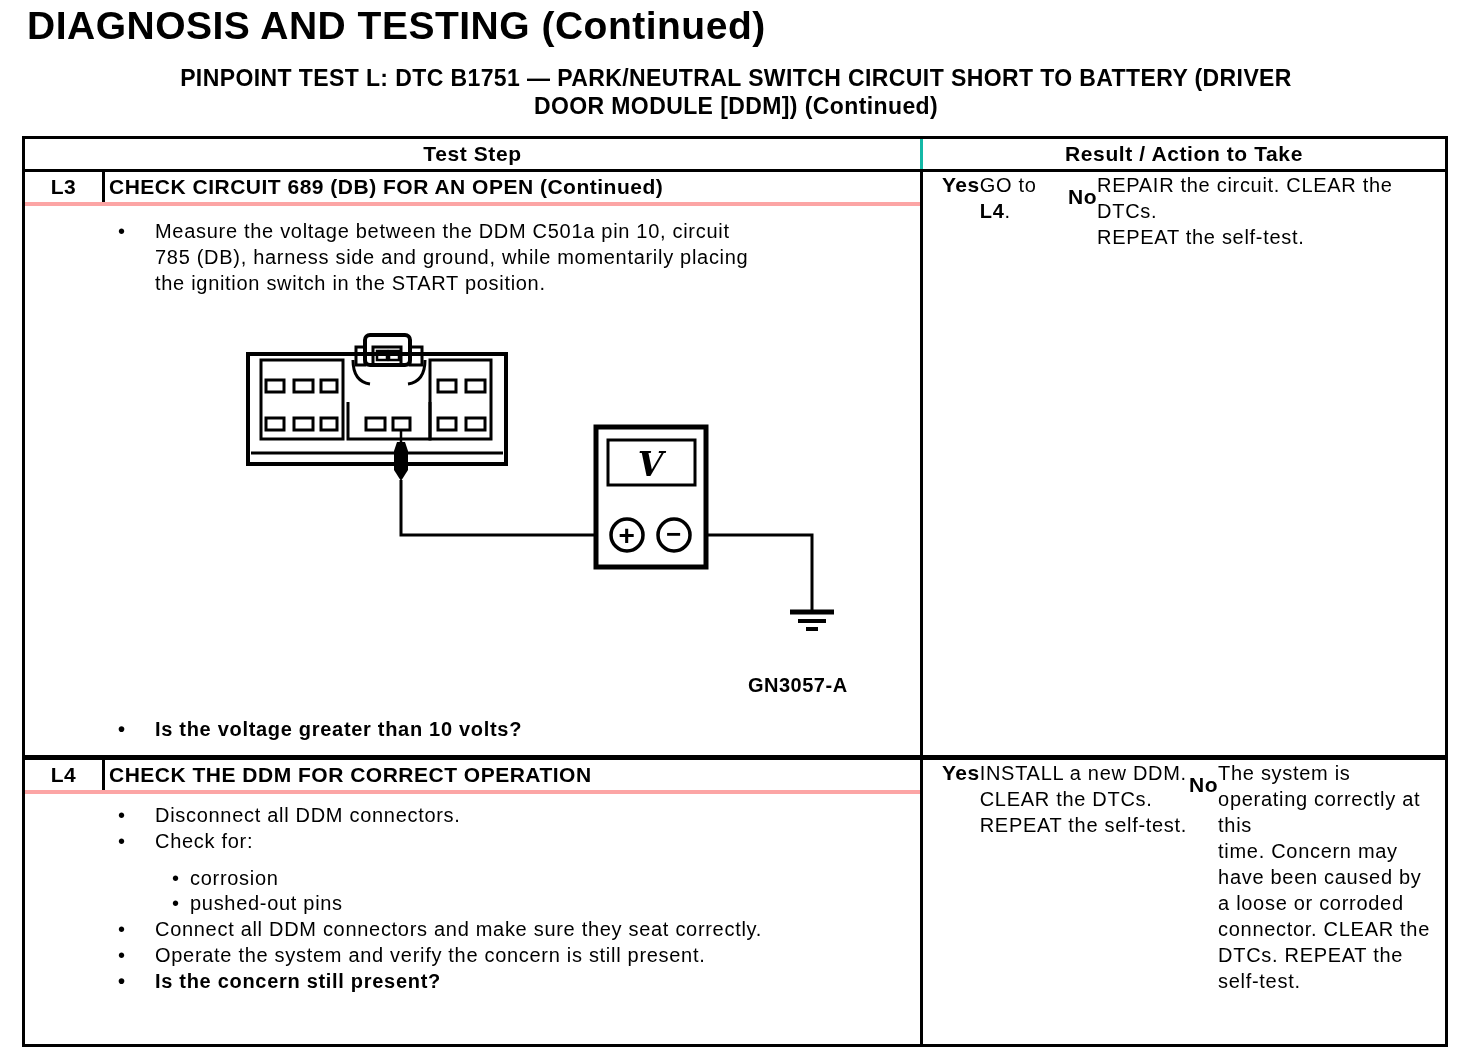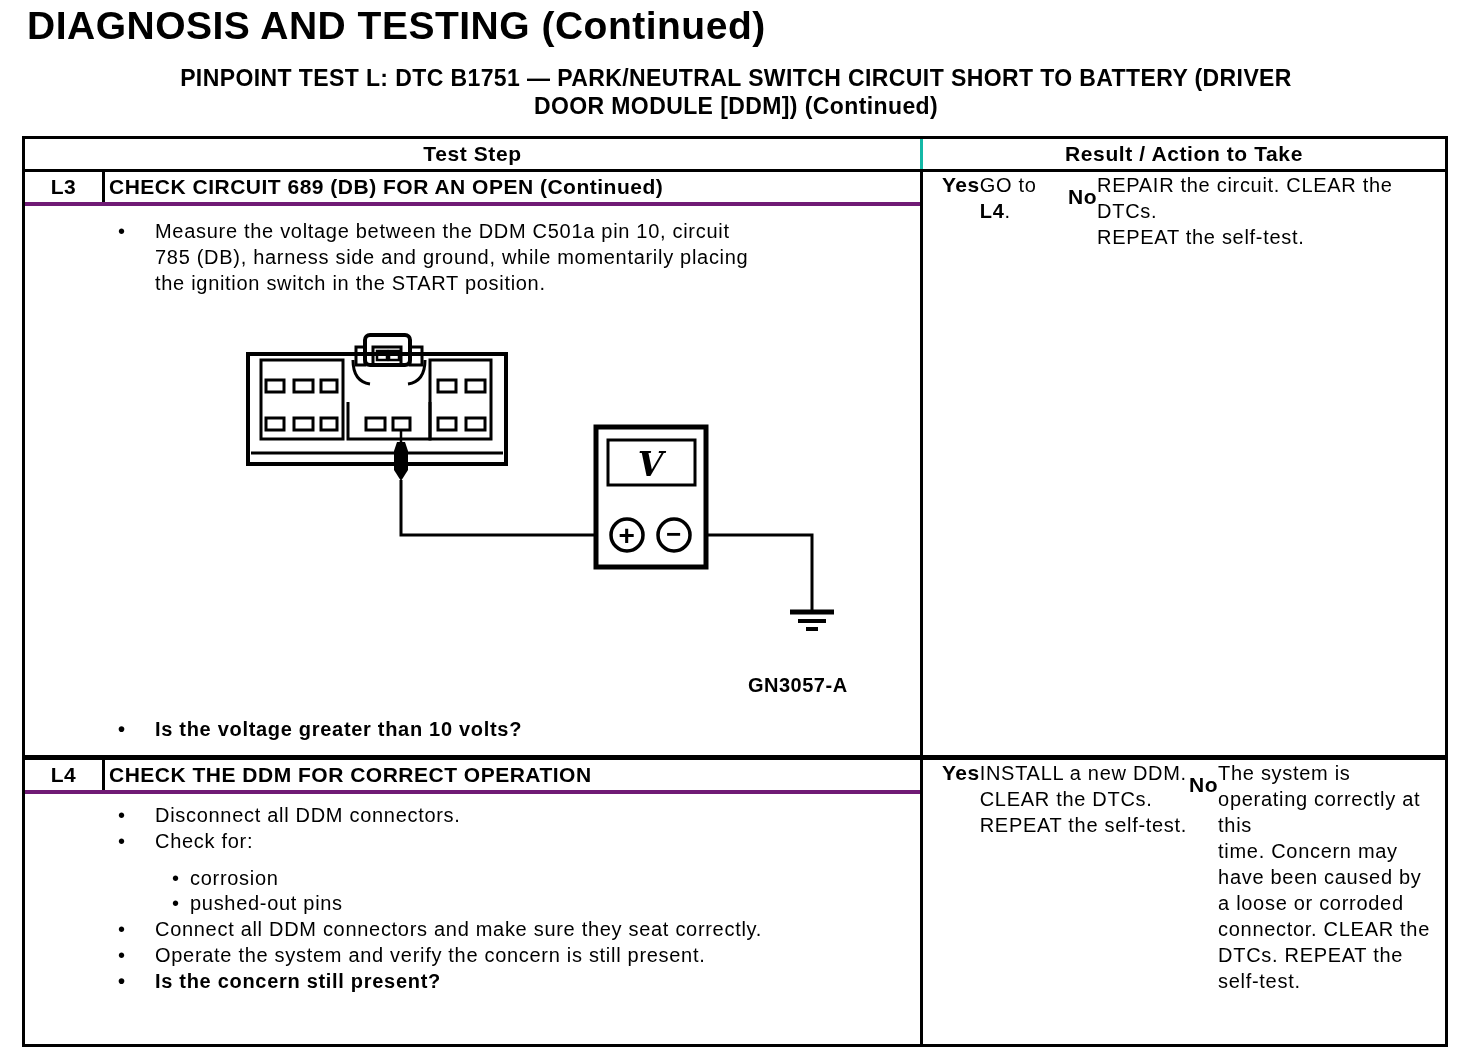--- a/index.html
+++ b/index.html
@@ -25,21 +25,21 @@
   .th.right{flex:1;border-left:3px solid #14b8a6;}
   .band{display:flex;box-sizing:border-box;}
   .band.l3{height:588px;flex:none;border-bottom:5px solid #000;}
   .band.l4{flex:1;}
   .colL{width:895px;flex:none;display:flex;flex-direction:column;box-sizing:border-box;}
   .colR{
     flex:1;border-left:3px solid #000;box-sizing:border-box;
     display:flex;flex-direction:row;justify-content:flex-end;
     padding:0 8px 8px 19px;font-size:20px;line-height:26px;letter-spacing:.7px;
   }
-  .trow{display:flex;height:34px;flex:none;border-bottom:4px solid #701a75;box-sizing:border-box;
+  .trow{display:flex;height:34px;flex:none;border-bottom:4px solid #fca5a5;box-sizing:border-box;
         font-weight:bold;font-size:21px;line-height:30px;}
   .tid{width:80px;flex:none;border-right:3px solid #000;text-align:center;letter-spacing:.5px;box-sizing:border-box;}
   .ttitle{flex:1;padding-left:4px;letter-spacing:.5px;}
   .tbody{flex:1;padding:12px 0 0 93px;font-size:20px;line-height:26px;letter-spacing:.7px;overflow:hidden;}
   .band.l4 .tbody{padding-top:8px;}
   .brow{display:flex;}
   .dot{width:37px;flex:none;}
   .btxt{max-width:716px;white-space:pre-line;}
   .bold{font-weight:bold;}
   .subgroup{margin:12px 0 0 54px;line-height:25px;}

